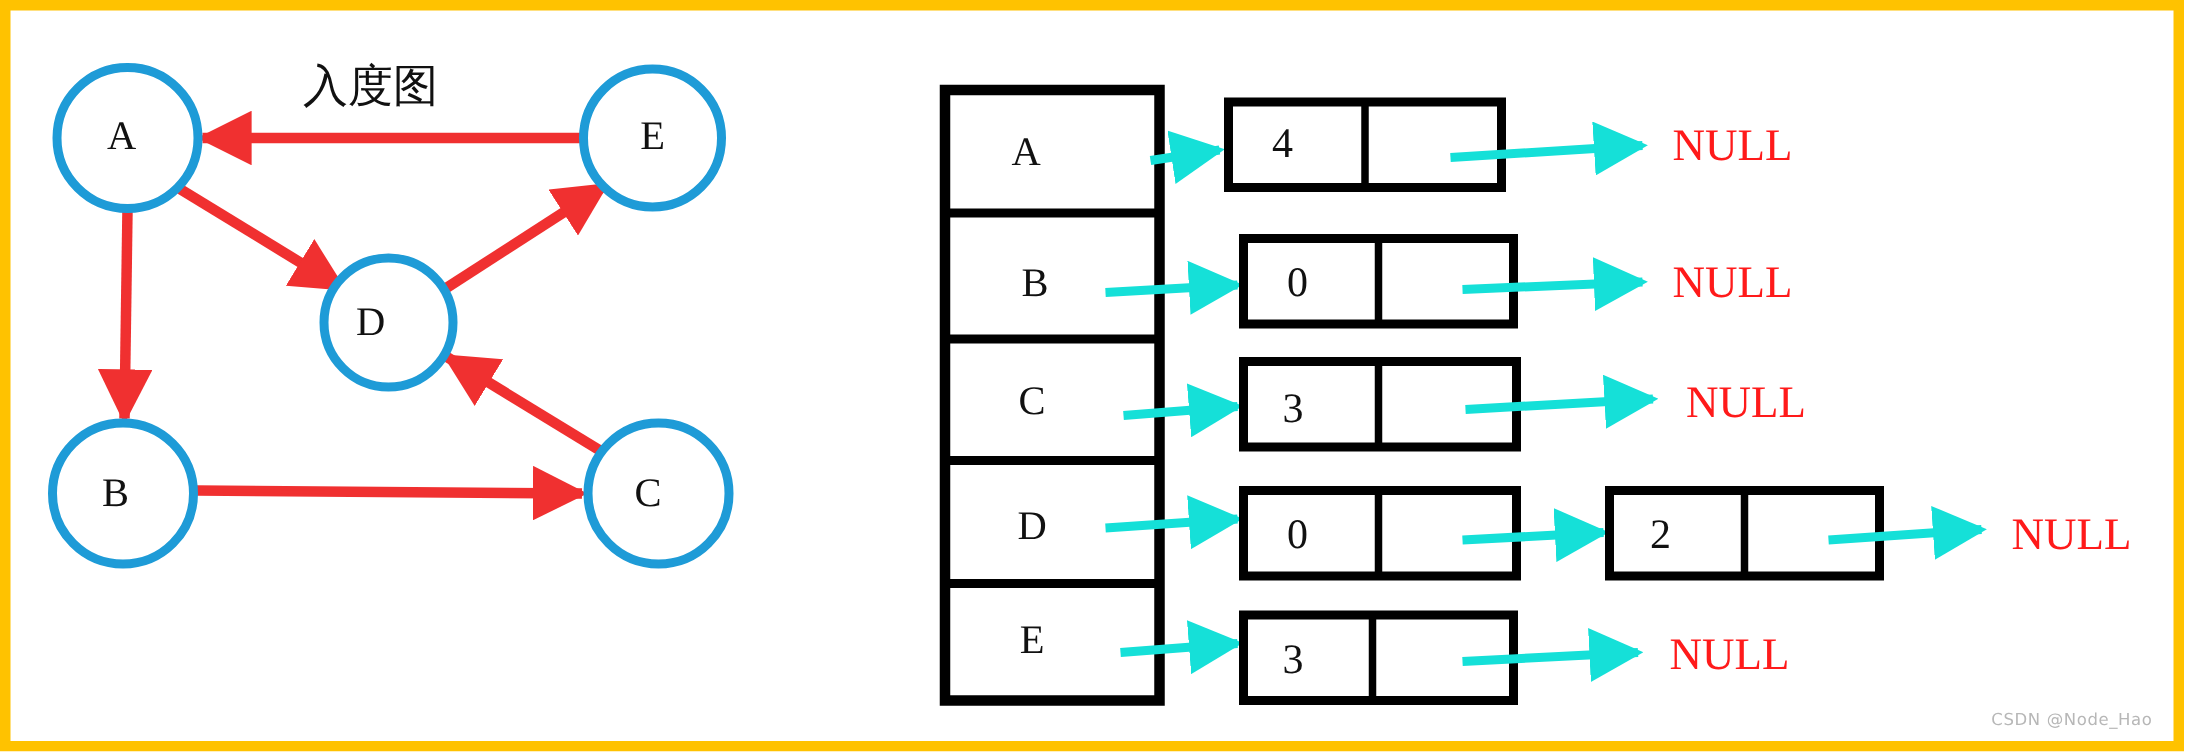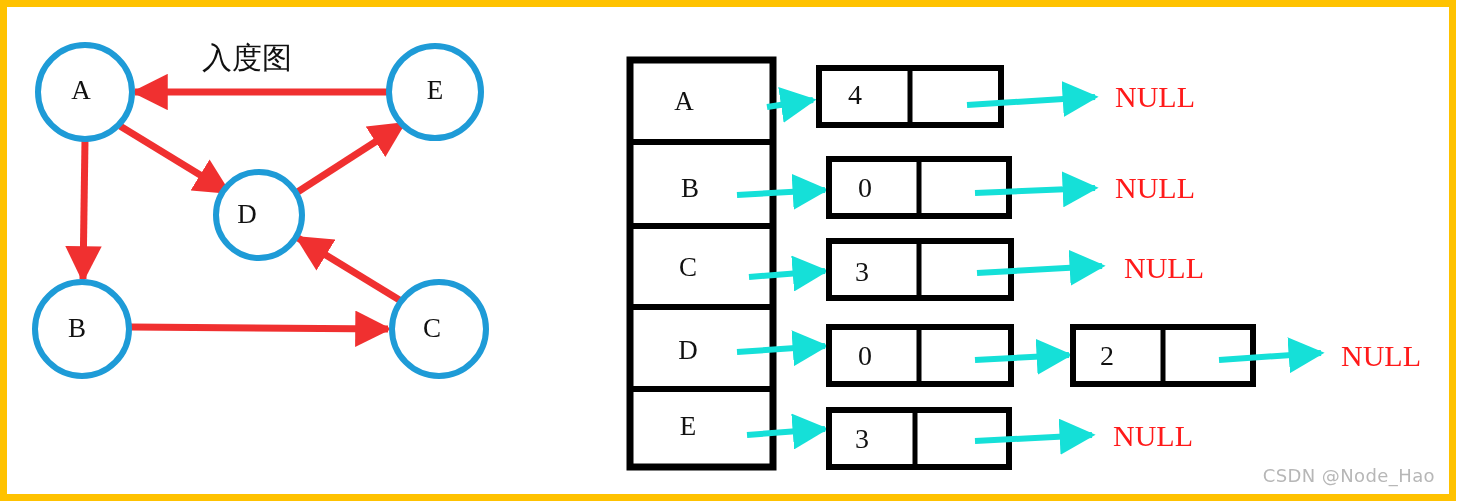--- a/index.html
+++ b/index.html
@@ -58,21 +58,21 @@
     font-size: 30px;
     fill: #FF1A1A;
     text-anchor: start;
     dominant-baseline: middle;
   }
   .watermark {
     position: absolute;
     right: 14px;
     bottom: 8px;
     font-family: "DejaVu Sans", "Liberation Sans", sans-serif;
-    font-size: 18px;
+    font-size: 11px;
     color: #B7B7B7;
     letter-spacing: 0.4px;
     white-space: nowrap;
   }
 </style>
 </head>
 <body>
 
 <div id="canvas">
 

